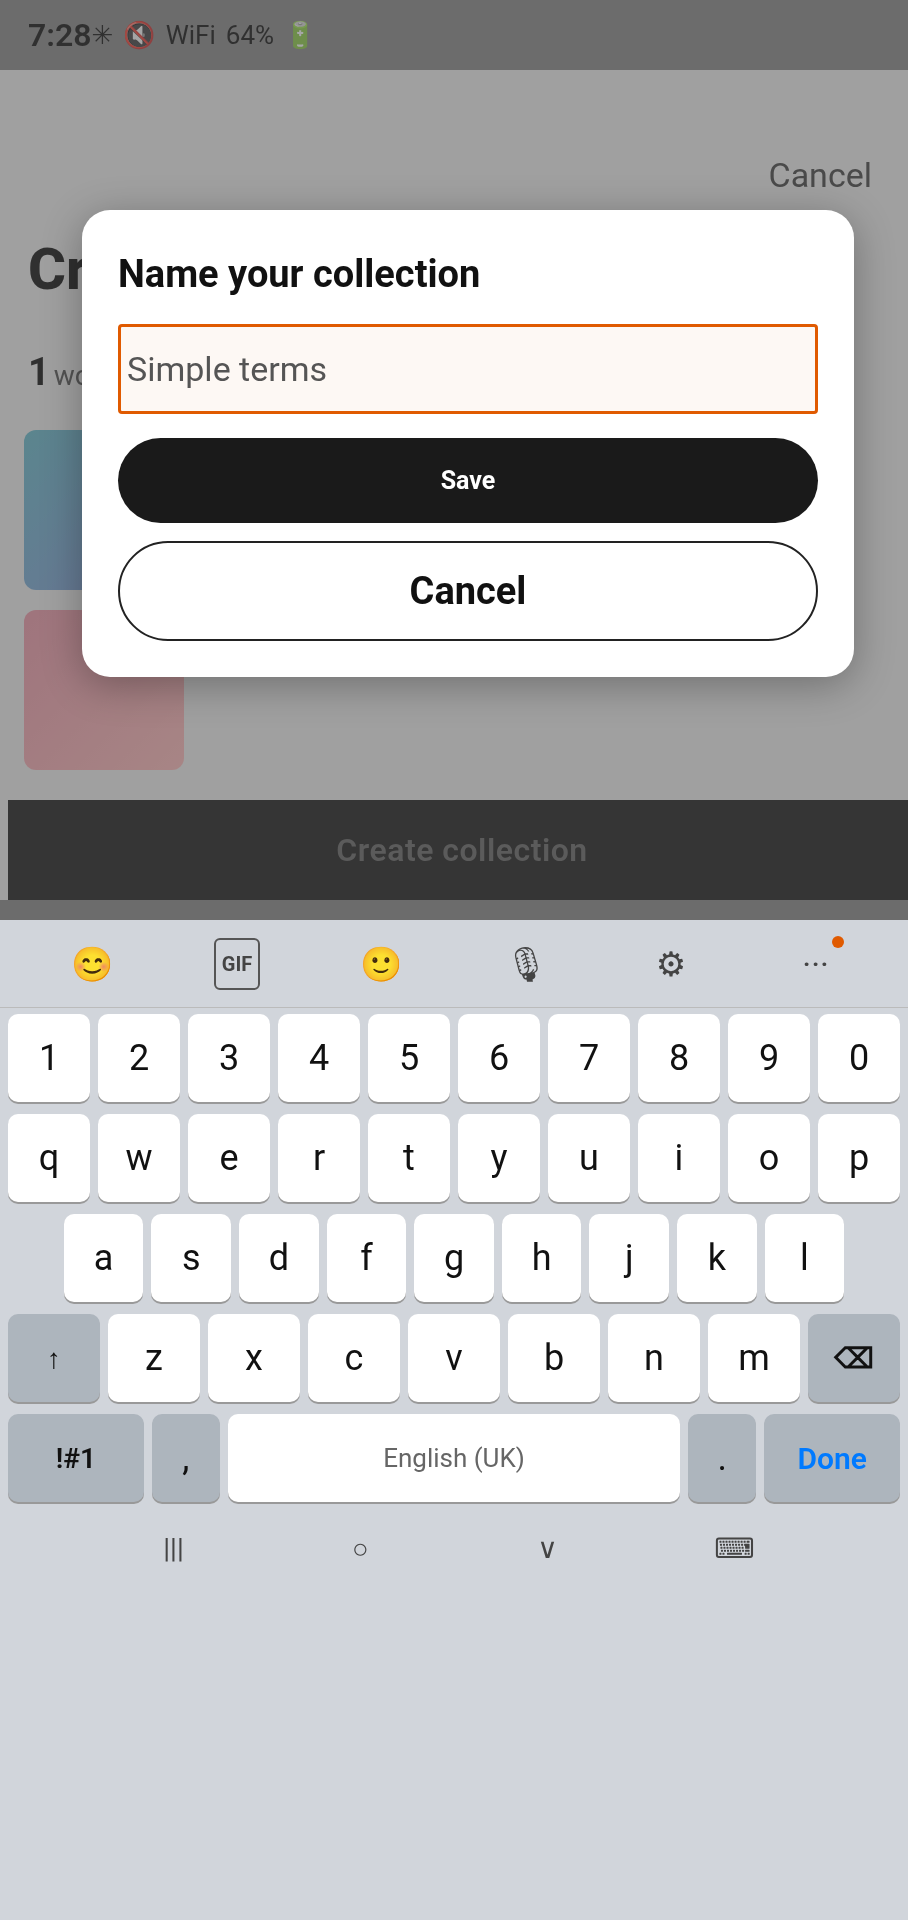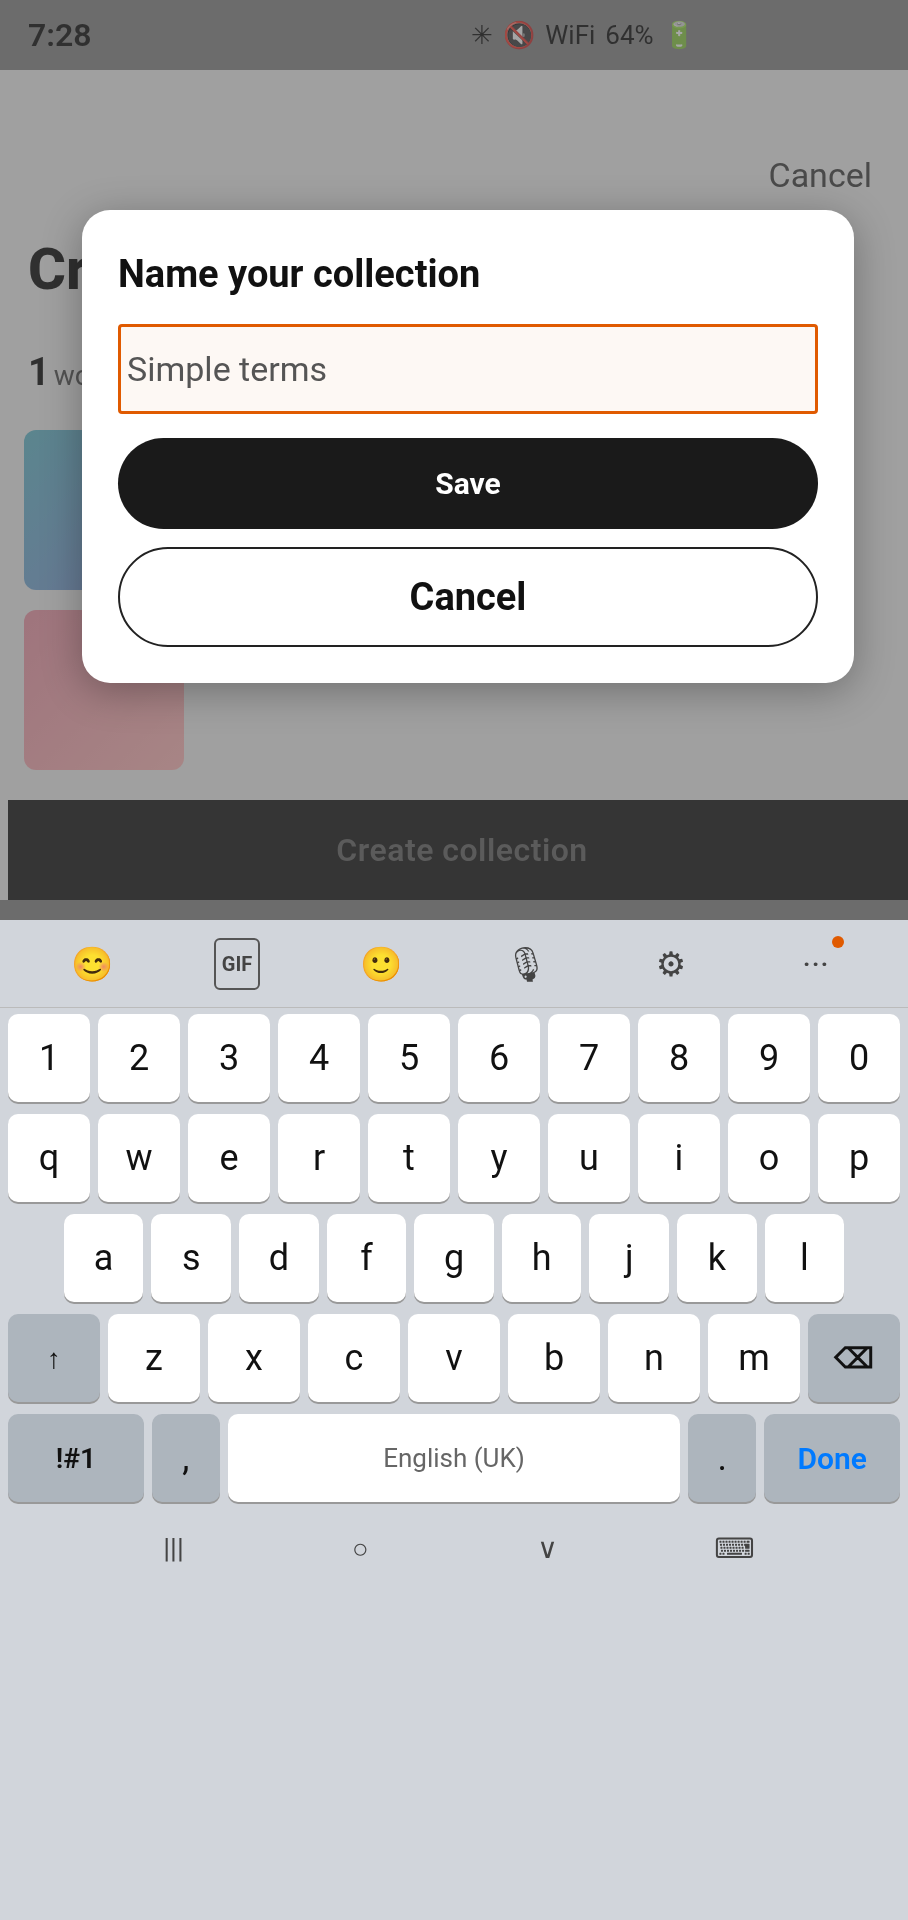--- a/index.html
+++ b/index.html
@@ -24,21 +24,21 @@
     }
 
     
     .status-bar {
       position: absolute;
       top: 0; left: 0;
       width: 724px;
       height: 70px;
       display: flex;
       align-items: center;
-      justify-content: space-between;
+      justify-content: flex-start;
       padding: 0 28px;
       z-index: 10;
     }
     .status-time {
       font-size: 32px;
       font-weight: 600;
       color: #111;
     }
     .status-icons {
       display: flex;
@@ -224,21 +224,21 @@
       outline: none;
       margin-bottom: 24px;
       font-family: inherit;
     }
 
     .save-btn {
       width: 100%;
       padding: 28px;
       background: #1a1a1a;
       color: #fff;
-      font-size: 30px;
+      font-size: 25px;
       font-weight: 700;
       border: none;
       border-radius: 60px;
       cursor: pointer;
       margin-bottom: 18px;
       font-family: inherit;
     }
 
     .cancel-btn {
       width: 100%;

